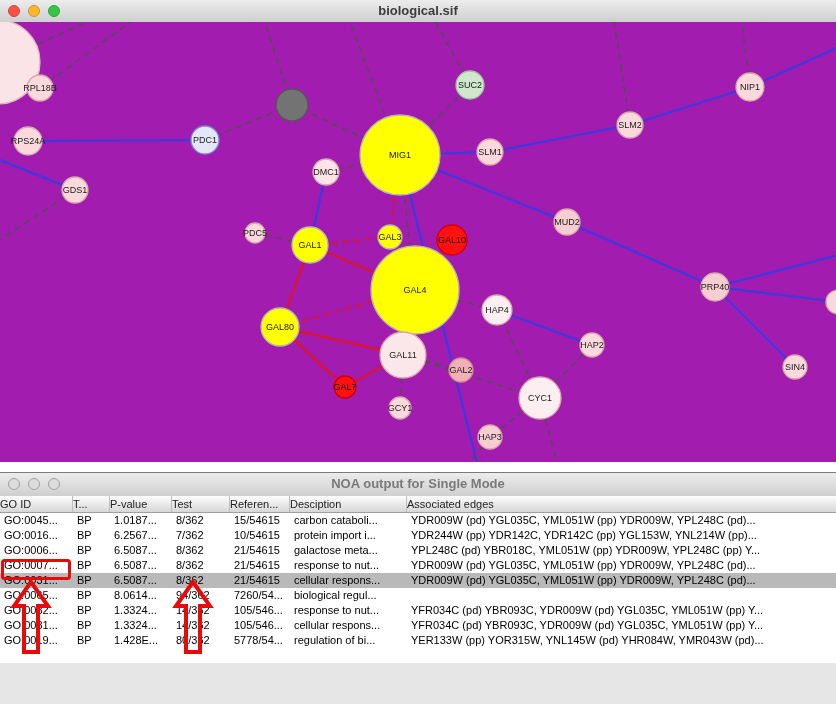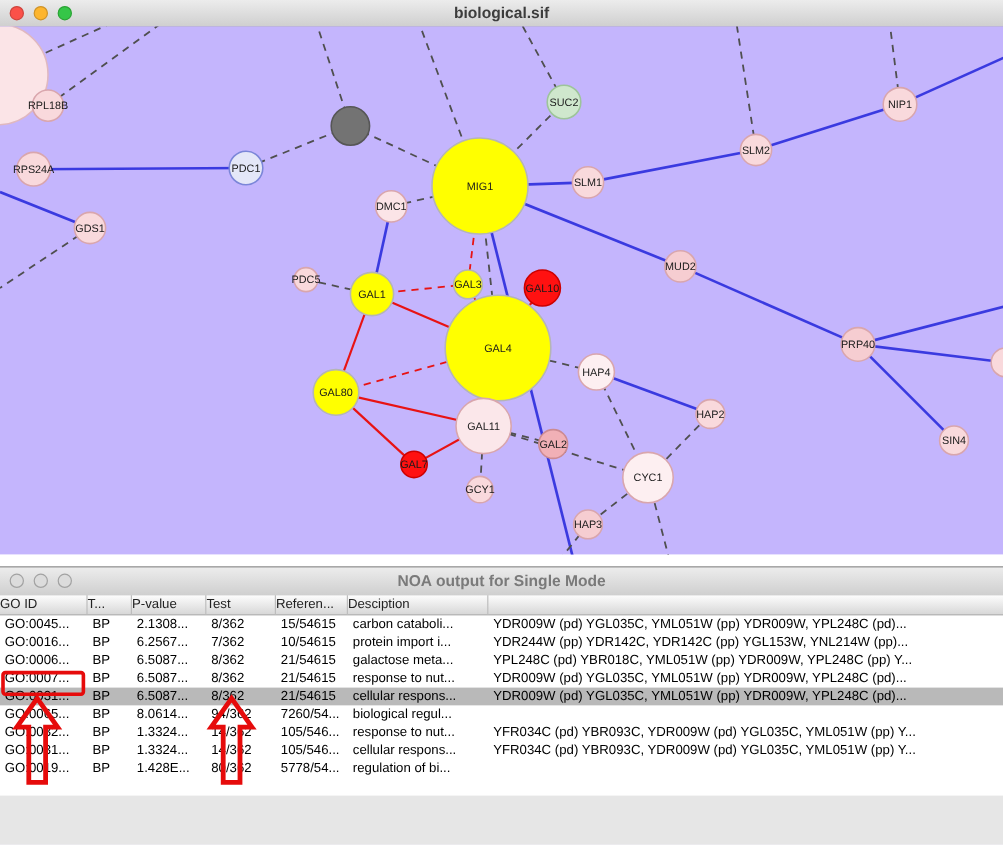--- a/index.html
+++ b/index.html
@@ -13,21 +13,21 @@
     font-size:13px;font-weight:bold;color:#3c3c3c;}
   .lights{position:absolute;left:8px;top:5px;display:flex;gap:8px;}
   .light{width:12px;height:12px;border-radius:50%;box-sizing:border-box;}
   .l-red{background:#fb5149;border:1px solid #cf443d;}
   .l-yellow{background:#fdb52e;border:1px solid #cf9327;}
   .l-green{background:#35c648;border:1px solid #2aa334;}
   .l-gray{background:#dcdcdc;border:1px solid #a2a2a2;}
 
   
   .graph-window{position:absolute;left:0;top:0;width:836px;height:462px;background:#fff;}
-  .graph-area{position:absolute;left:0;top:22px;width:836px;height:440px;background:#c4b5fd;}
+  .graph-area{position:absolute;left:0;top:22px;width:836px;height:440px;background:#a21caf;}
   .node-label{font-family:"Liberation Sans",sans-serif;font-size:9px;fill:#1a1a1a;
     text-anchor:middle;pointer-events:none;}
 
   
   .table-window{position:absolute;left:0;top:462px;width:836px;height:242px;
     background:#e6e6e6;border-top:1px solid #7a7a7a;box-sizing:border-box;margin-top:10px;}
   .table-window .titlebar{height:23px;}
   .table-window .title{color:#7a7a7a;}
   .grid{position:absolute;left:0;top:23px;width:836px;}
   .thead{display:flex;height:16px;background:linear-gradient(#fdfdfd,#d7d7d7);
@@ -182,26 +182,27 @@
     </div>
 
     <div class="grid">
       <div class="thead" id="table-header">
           <div class="th c0">GO ID</div>
           <div class="th c1">T...</div>
           <div class="th c2">P-value</div>
           <div class="th c3">Test</div>
           <div class="th c4">Referen...</div>
           <div class="th c5">Desciption</div>
+          <div class="th c6">Associated edges</div>
         </div>
       <div class="tbody" id="table-body">
           <div class="tr">
             <div class="td c0">GO:0045...</div>
             <div class="td c1">BP</div>
-            <div class="td c2">2.1308...</div>
+            <div class="td c2">1.0187...</div>
             <div class="td c3">8/362</div>
             <div class="td c4">15/54615</div>
             <div class="td c5">carbon cataboli...</div>
             <div class="td c6">YDR009W (pd) YGL035C, YML051W (pp) YDR009W, YPL248C (pd)...</div>
           </div>
           <div class="tr">
             <div class="td c0">GO:0016...</div>
             <div class="td c1">BP</div>
             <div class="td c2">6.2567...</div>
             <div class="td c3">7/362</div>
@@ -262,20 +263,21 @@
             <div class="td c5">cellular respons...</div>
             <div class="td c6">YFR034C (pd) YBR093C, YDR009W (pd) YGL035C, YML051W (pp) Y...</div>
           </div>
           <div class="tr">
             <div class="td c0">GO:0019...</div>
             <div class="td c1">BP</div>
             <div class="td c2">1.428E...</div>
             <div class="td c3">80/362</div>
             <div class="td c4">5778/54...</div>
             <div class="td c5">regulation of bi...</div>
+            <div class="td c6">YER133W (pp) YOR315W, YNL145W (pd) YHR084W, YMR043W (pd)...</div>
           </div>
         </div>
     </div>
 
   </div>
 
   <svg class="annotation" width="836" height="704" viewBox="0 0 836 704">
     <rect x="2.5" y="560.5" width="67" height="18" rx="2" fill="none" stroke="#e60b0b" stroke-width="3"></rect>
     <polygon points="24,652 24,606 14,606 31,582 48,606 38,606 38,652" fill="none" stroke="#e60b0b" stroke-width="4" stroke-linejoin="miter"></polygon>
     <polygon points="186,652 186,606 176,606 193,582 210,606 200,606 200,652" fill="none" stroke="#e60b0b" stroke-width="4" stroke-linejoin="miter"></polygon>

